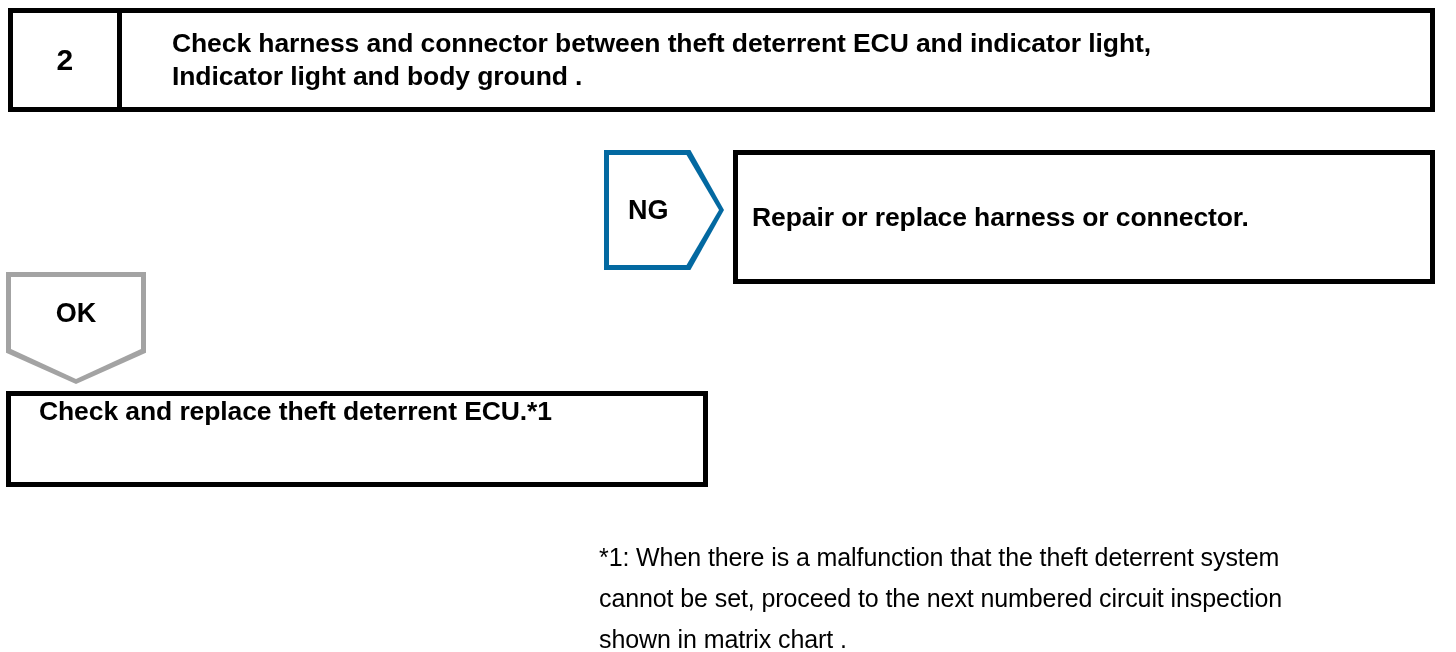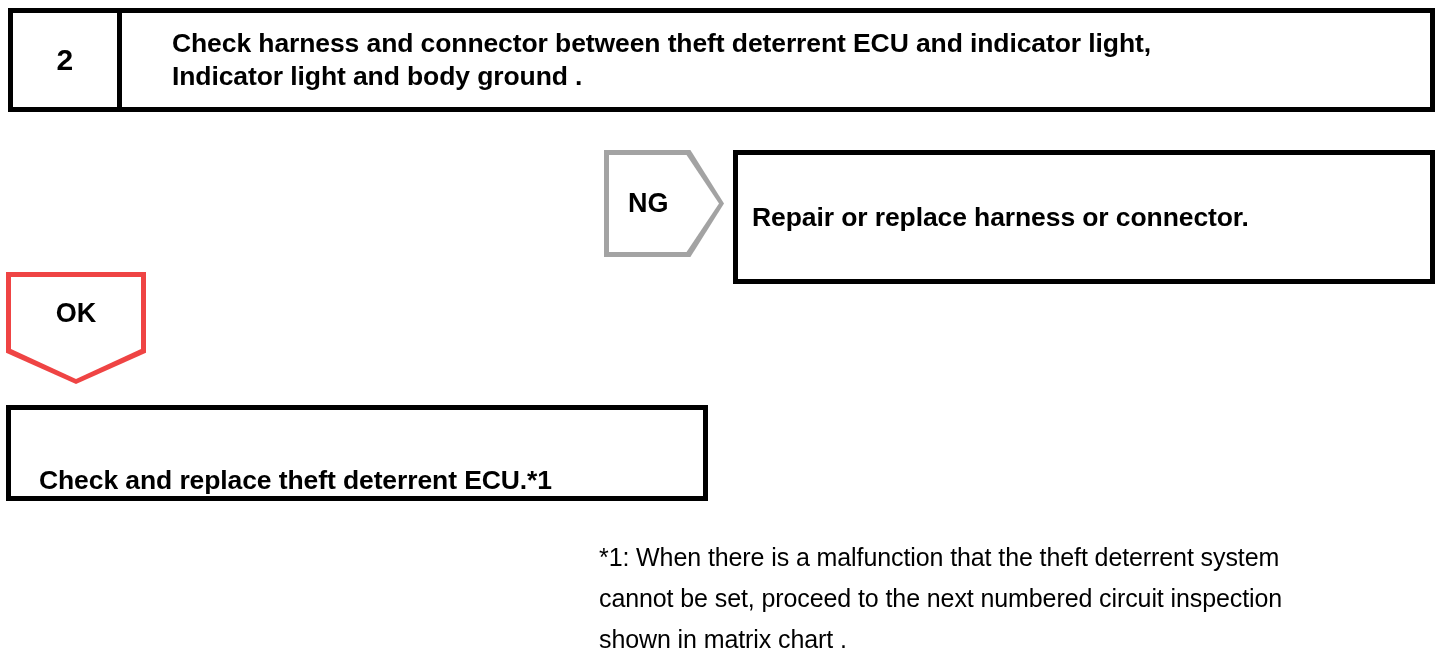--- a/index.html
+++ b/index.html
@@ -64,22 +64,22 @@
     letter-spacing: -0.1px;
     white-space: nowrap;
   }
 
   
   .ng-pentagon {
     position: absolute;
     left: 604px;
     top: 150px;
     width: 120px;
-    height: 107px;
-    background: #a3a3a3;
+    height: 120px;
+    background: #0369a1;
     -webkit-clip-path: polygon(0% 0%, 72% 0%, 100% 50%, 72% 100%, 0% 100%);
     clip-path: polygon(0% 0%, 72% 0%, 100% 50%, 72% 100%, 0% 100%);
   }
   .ng-pentagon-inner {
     position: absolute;
     left: 5px;
     top: 5px;
     right: 5px;
     bottom: 5px;
     background: #fff;
@@ -117,21 +117,21 @@
     white-space: nowrap;
   }
 
   
   .ok-pentagon {
     position: absolute;
     left: 6px;
     top: 272px;
     width: 140px;
     height: 112px;
-    background: #ef4444;
+    background: #a3a3a3;
     -webkit-clip-path: polygon(0% 0%, 100% 0%, 100% 72%, 50% 100%, 0% 72%);
     clip-path: polygon(0% 0%, 100% 0%, 100% 72%, 50% 100%, 0% 72%);
   }
   .ok-pentagon-inner {
     position: absolute;
     left: 5px;
     top: 5px;
     right: 5px;
     bottom: 5px;
     background: #fff;
@@ -146,28 +146,28 @@
   .ok-label {
     font-size: 27px;
     font-weight: bold;
     letter-spacing: 0px;
   }
 
   
   .final-box {
     position: absolute;
     left: 6px;
-    top: 405px;
+    top: 391px;
     width: 702px;
     height: 96px;
     border: 5px solid #000;
     box-sizing: border-box;
     background: #fff;
     display: flex;
-    align-items: flex-end;
+    align-items: flex-start;
     padding-left: 28px;
   }
   .final-text {
     font-size: 26.5px;
     font-weight: bold;
     letter-spacing: -0.1px;
     white-space: nowrap;
   }
 
   

